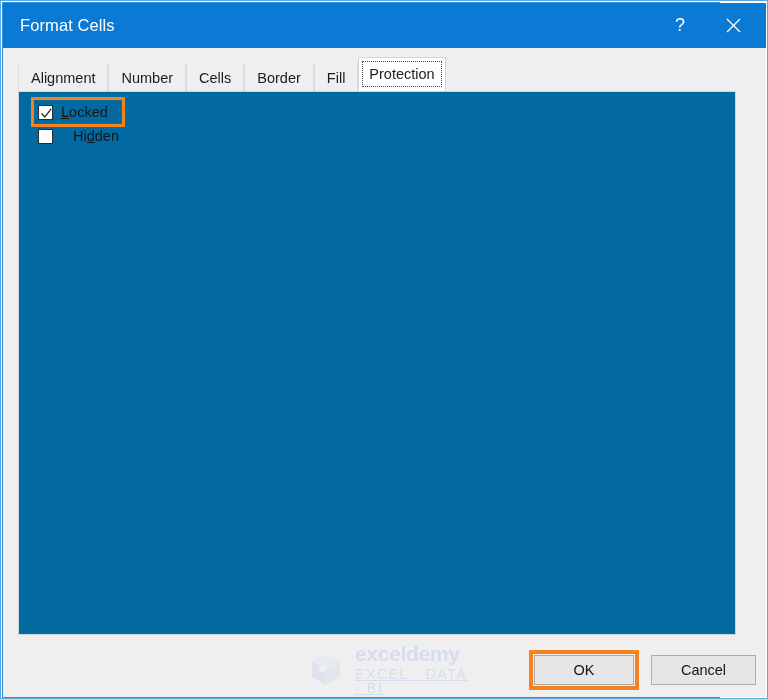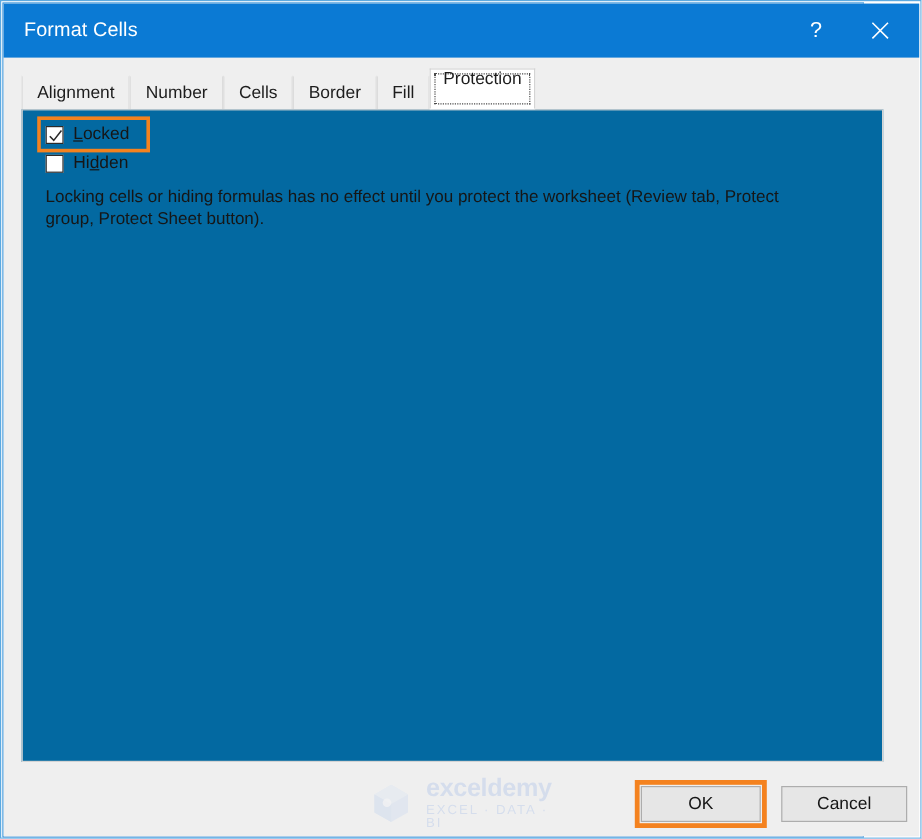--- a/index.html
+++ b/index.html
@@ -103,21 +103,20 @@
     cursor: default;
   }
   .tab:first-child { border-left: 1px solid #dcdcdc; }
   .tab.selected {
     background: #ffffff;
     border: 1px solid #d4d4d4;
     border-bottom: 1px solid #ffffff;
     height: 30px;
     z-index: 3;
     padding: 16px 10px;
-    align-items: flex-end;
   }
   .tab.selected .focusbox {
     position: absolute;
     left: 3px; right: 3px; top: 3px; bottom: 3px;
     border: 1px dotted #4b4b4b;
     pointer-events: none;
   }
   .tab-label { position: relative; z-index: 2; }
 
   
@@ -134,21 +133,21 @@
   }
 
   
   .cb-row {
     position: absolute;
     display: flex;
     align-items: center;
     cursor: default;
   }
   .cb-locked { left: 19px; top: 12px; }
-  .cb-hidden { left: 19px; top: 36px; }
+  .cb-hidden { left: 19px; top: 36px; gap: 12px; }
 
   .cb-box {
     width: 15px;
     height: 15px;
     box-sizing: border-box;
     border: 1px solid #2b2b2b;
     background: #ffffff;
     position: relative;
     flex: none;
   }
@@ -198,24 +197,25 @@
   }
   .wm-cube { flex: none; width: 30px; height: 32px; }
   .wm-text { margin-left: 14px; line-height: 1; }
   .wm-name {
     font-size: 21px;
     color: #9ab7e8;
     letter-spacing: -.3px;
     font-weight: 600;
   }
   .wm-sub {
-    font-size: 11px;
+    font-size: 14px;
     color: #9ab7e8;
     letter-spacing: 1.6px;
     margin-top: 3px;
+    text-decoration: underline;
   }
 
   
   .btn {
     position: absolute;
     box-sizing: border-box;
     background: #e6e6e6;
     border: 1px solid #adadad;
     font-size: 14.5px;
     color: #161616;
@@ -296,21 +296,20 @@
           <span class="cb-label"><u>L</u><span>ocked</span></span>
         </div>
 
         <div class="cb-row cb-hidden">
           <span class="cb-box"></span>
           <span class="cb-label"><span>Hi</span><u>d</u><span>den</span></span>
         </div>
 
         <div class="highlight-ring"></div>
 
-        <div class="desc">Locking cells or hiding formulas has no effect until you protect the worksheet (Review tab, Protect group, Protect Sheet button).</div>
       </div>
 
       <div class="watermark">
         <span class="wm-cube">
           <svg width="30" height="32" viewBox="0 0 30 32">
             <polygon points="15,1 29,9 29,24 15,32 1,24 1,9" fill="#c3d4ef"></polygon>
             <polygon points="15,1 29,9 15,17 1,9" fill="#d7e3f5"></polygon>
             <polygon points="1,9 15,17 15,32 1,24" fill="#b6cbec"></polygon>
             <circle cx="11.5" cy="16" r="3.6" fill="#ffffff" opacity=".75"></circle>
           </svg>

